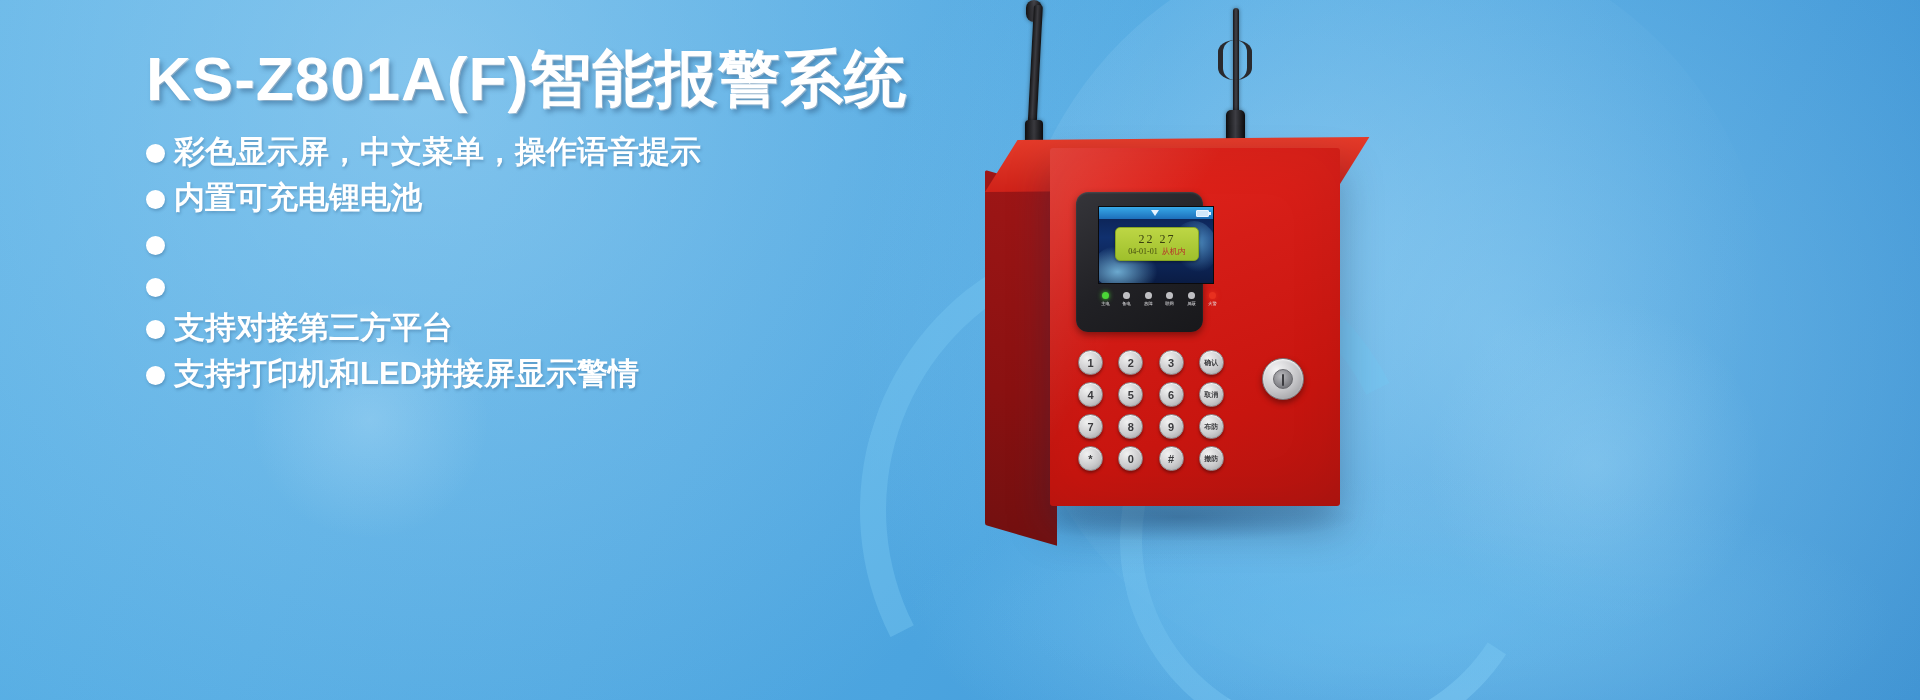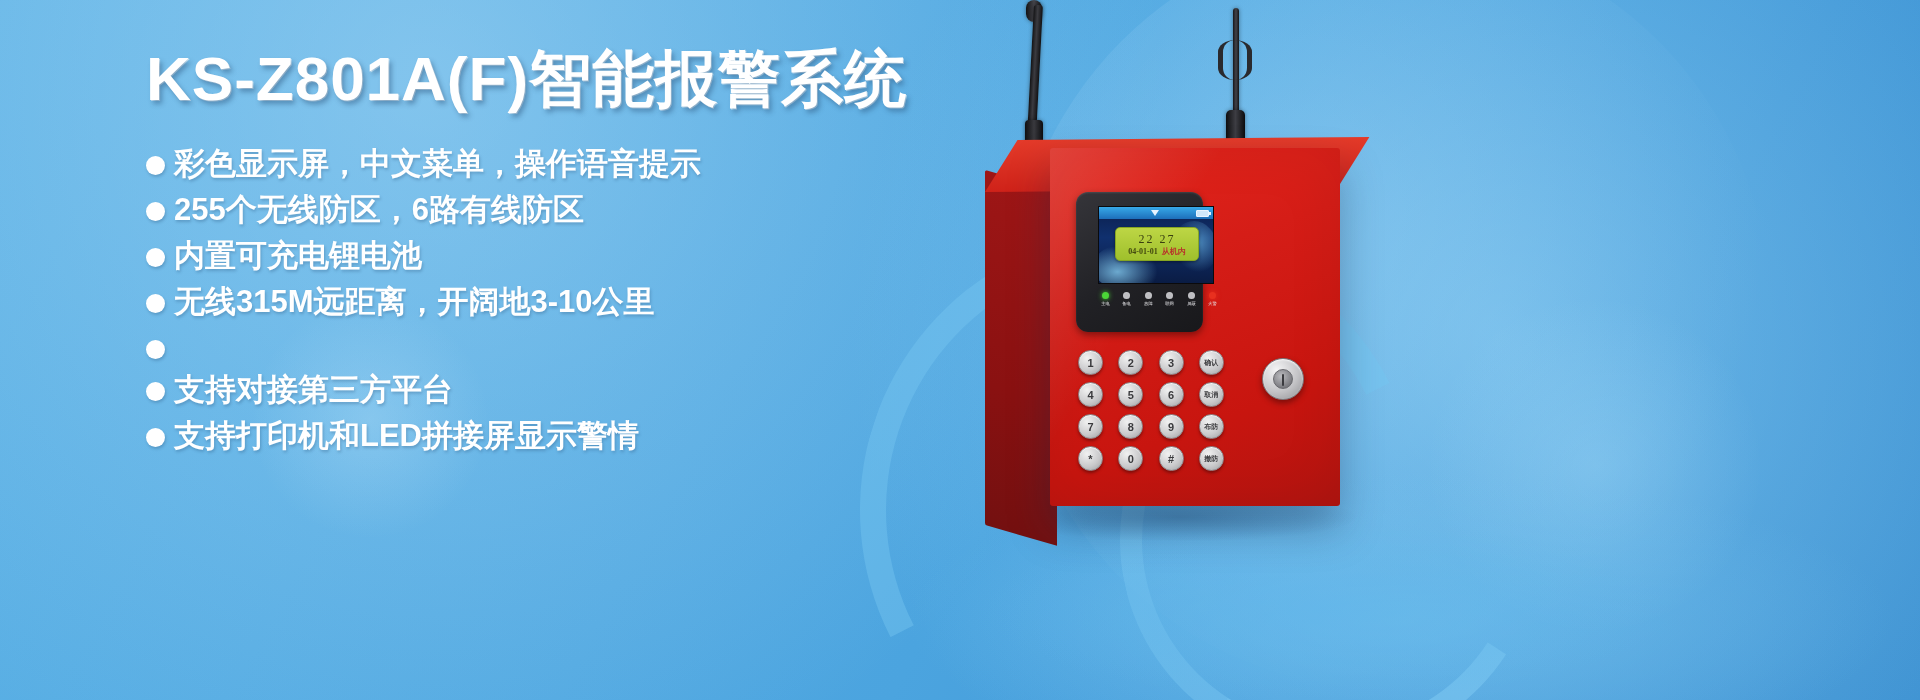--- a/index.html
+++ b/index.html
@@ -40,21 +40,21 @@
 
   
   #copy{ position:absolute; left:146px; top:48px; width:820px; }
 
   #product-title{
     font-size:62px; font-weight:700; color:#ffffff; letter-spacing:1px;
     line-height:1.0; white-space:nowrap;
     text-shadow: 3px 4px 5px rgba(40,80,120,.45), 1px 1px 0 rgba(255,255,255,.6);
   }
 
-  #feature-list{ list-style:none; margin-top:38px; }
+  #feature-list{ list-style:none; margin-top:26px; }
   .feature-item{
     display:flex; align-items:flex-start;
     color:#ffffff; font-size:31px; font-weight:600; line-height:1.0;
     margin-bottom:15px; white-space:nowrap;
     text-shadow:1px 2px 3px rgba(40,80,120,.32);
   }
   .bullet-dot{
     flex:0 0 auto; width:19px; height:19px; border-radius:50%;
     background:#ffffff; margin-top:8px; margin-right:9px;
     box-shadow:1px 2px 3px rgba(40,80,120,.3);
@@ -139,22 +139,22 @@
   }
   #lcd-card{
     position:absolute; left:16px; top:20px; width:84px; height:34px;
     background:linear-gradient(180deg,#bdd645,#9fc02c);
     border-radius:5px; border:1px solid #86a622;
     display:flex; flex-direction:column; align-items:center; justify-content:center;
     box-shadow:0 1px 3px rgba(0,0,0,.45);
   }
   #lcd-time{ font-family:"Liberation Serif","DejaVu Serif",serif; font-size:12px; color:#3a3f10; letter-spacing:2px; line-height:1;}
   #lcd-bottomrow{ display:flex; gap:4px; align-items:baseline; margin-top:3px; }
-  #lcd-date{ font-family:"Liberation Serif","DejaVu Serif",serif; font-size:8px; color:#43490f; line-height:1;font-weight:bold;}
-  #lcd-mode{ font-size:8px; color:#b8312a; font-weight:700; line-height:1;}
+  #lcd-date{ font-family:"Liberation Serif","DejaVu Serif",serif; font-size:8px; color:#43490f; line-height:1;}
+  #lcd-mode{ font-size:8px; color:#b8312a; font-weight:400; line-height:1;}
 
   
   #led-row{ position:absolute; left:20px; top:100px; width:126px; display:flex; justify-content:space-between; }
   .led-cell{ display:flex; flex-direction:column; align-items:center; width:18px;}
   .led-dot{ width:7px;height:7px;border-radius:50%; box-shadow:0 0 4px rgba(255,255,255,.25) inset;}
   .led-label{ font-size:4.5px; color:#e9e9ec; margin-top:3px; line-height:1; white-space:nowrap; transform:scale(.95);}
 
   
   #keypad{ position:absolute; left:138px; top:350px; width:152px; z-index:3;
     display:grid; grid-template-columns:repeat(4,1fr); gap:7px 9px; }
@@ -201,29 +201,24 @@
 
     <div id="product-title">KS-Z801A(F)智能报警系统</div>
 
     <ul id="feature-list">
       <li class="feature-item">
         <span class="bullet-dot"></span>
         <span class="feature-text">彩色显示屏，中文菜单，操作语音提示</span>
       </li>
       <li class="feature-item">
         <span class="bullet-dot"></span>
-        <span class="feature-text">255个无线防区，6路有线防区</span>
-      </li>
-      <li class="feature-item">
-        <span class="bullet-dot"></span>
         <span class="feature-text">内置可充电锂电池</span>
       </li>
       <li class="feature-item">
         <span class="bullet-dot"></span>
-        <span class="feature-text">无线315M远距离，开阔地3-10公里</span>
       </li>
       <li class="feature-item">
         <span class="bullet-dot"></span>
       </li>
       <li class="feature-item">
         <span class="bullet-dot"></span>
         <span class="feature-text">支持对接第三方平台</span>
       </li>
       <li class="feature-item">
         <span class="bullet-dot"></span>

